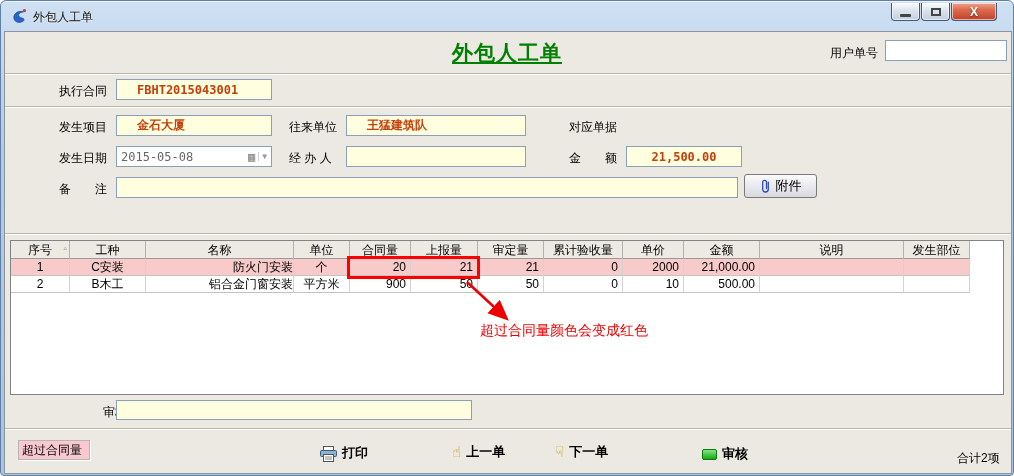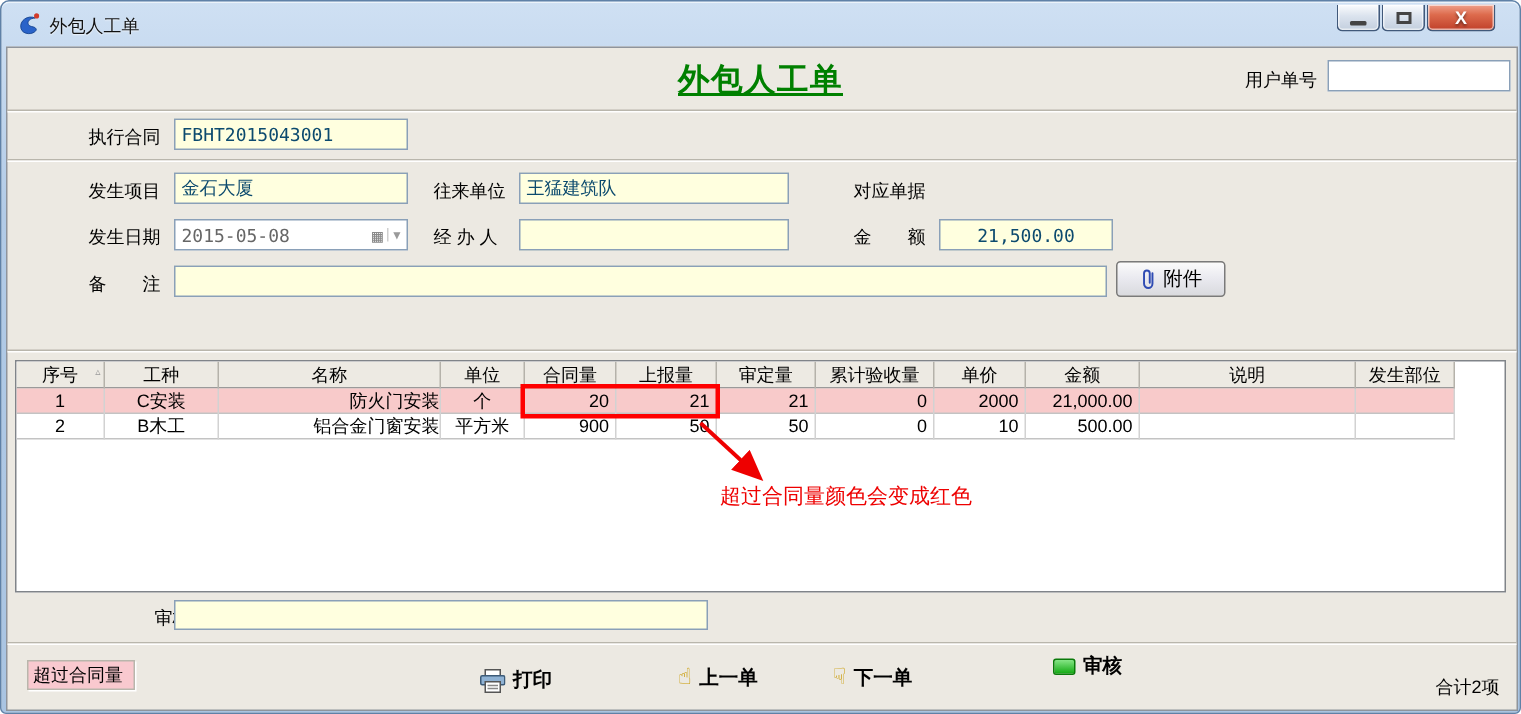--- a/index.html
+++ b/index.html
@@ -30,21 +30,21 @@
   
   .client { position:absolute; left:3px; top:30px; width:1008px; height:443px;
     background:#ece9e2; border:1px solid #8f949b; }
 
   .etch { position:absolute; left:0; width:1006px; height:2px;
     border-top:1px solid #b9b6ac; border-bottom:1px solid #ffffff; }
 
   .lbl { position:absolute; font-size:12px; color:#000; white-space:pre; }
   .field { position:absolute; height:21px; border:1px solid #8aa0b8; background:#ffffdf;
     font-family:"DejaVu Sans Mono","Liberation Mono",monospace; font-size:12px;
-    padding:0 4px; color:#0c4a6e; }
+    padding:0 20px; color:#c2410c;font-weight:bold; }
   .field.sans { font-family:"Liberation Sans","DejaVu Sans",sans-serif; }
   .field.white { background:#ffffff; }
   .field.right { text-align:center; }
 
   .form-title { position:absolute; left:447px; top:7px; font-size:21px; font-weight:bold;
     color:#008000; text-decoration:underline; letter-spacing:1px; }
 
   
   .datefield { position:absolute; left:111px; top:114px; width:156px; height:21px;
     background:#fff; border:1px solid #8aa0b8; display:flex; align-items:center; padding-left:4px;
@@ -233,20 +233,20 @@
     <div class="tool" style="left:447px;top:410px;">
       <span class="hand">☝</span>
       <span>上一单</span>
     </div>
 
     <div class="tool" style="left:550px;top:410px;">
       <span class="hand">☟</span>
       <span>下一单</span>
     </div>
 
-    <div class="tool" style="left:697px;top:402px;">
+    <div class="tool" style="left:697px;top:412px;">
       <div class="audit-sq"></div>
       <span>审核</span>
     </div>
 
     <span class="total-label">合计2项</span>
   </div>
 </div>
 
 </body></html>

